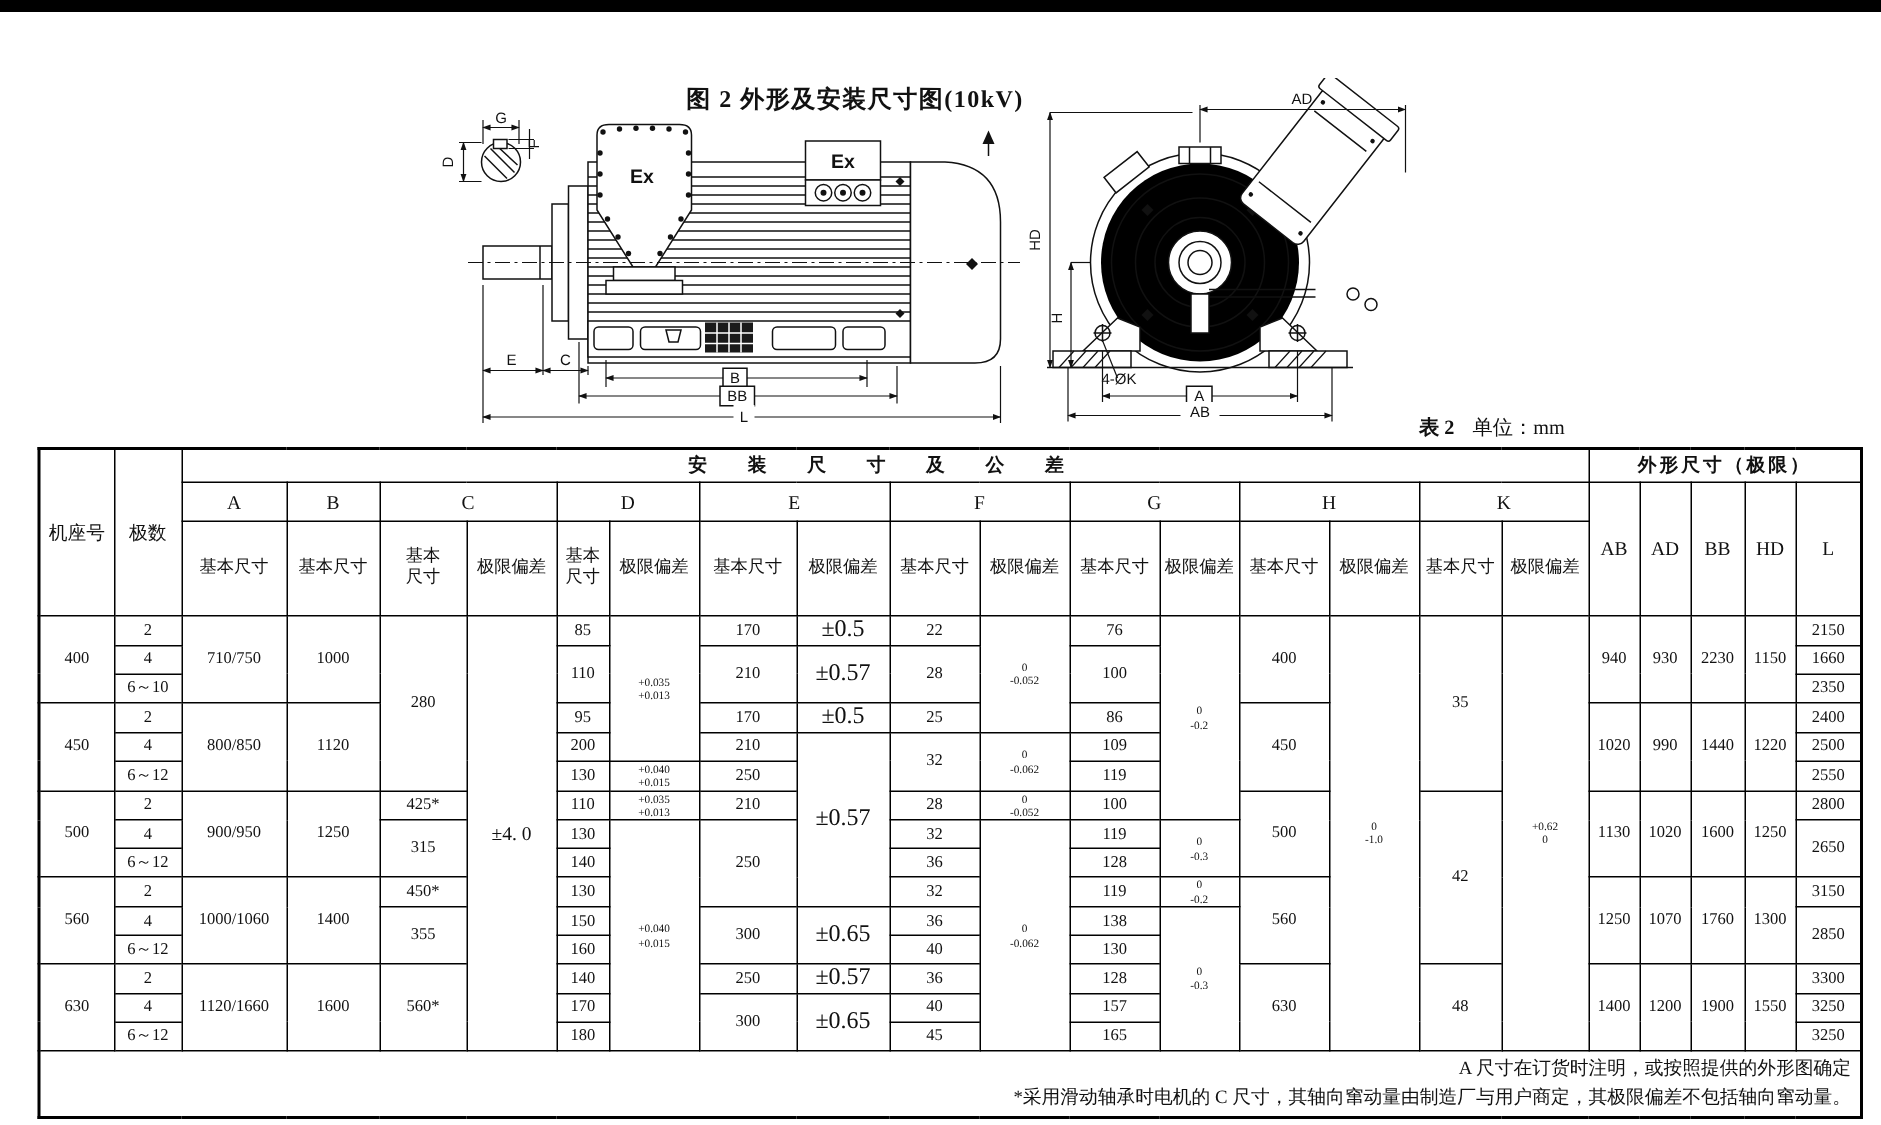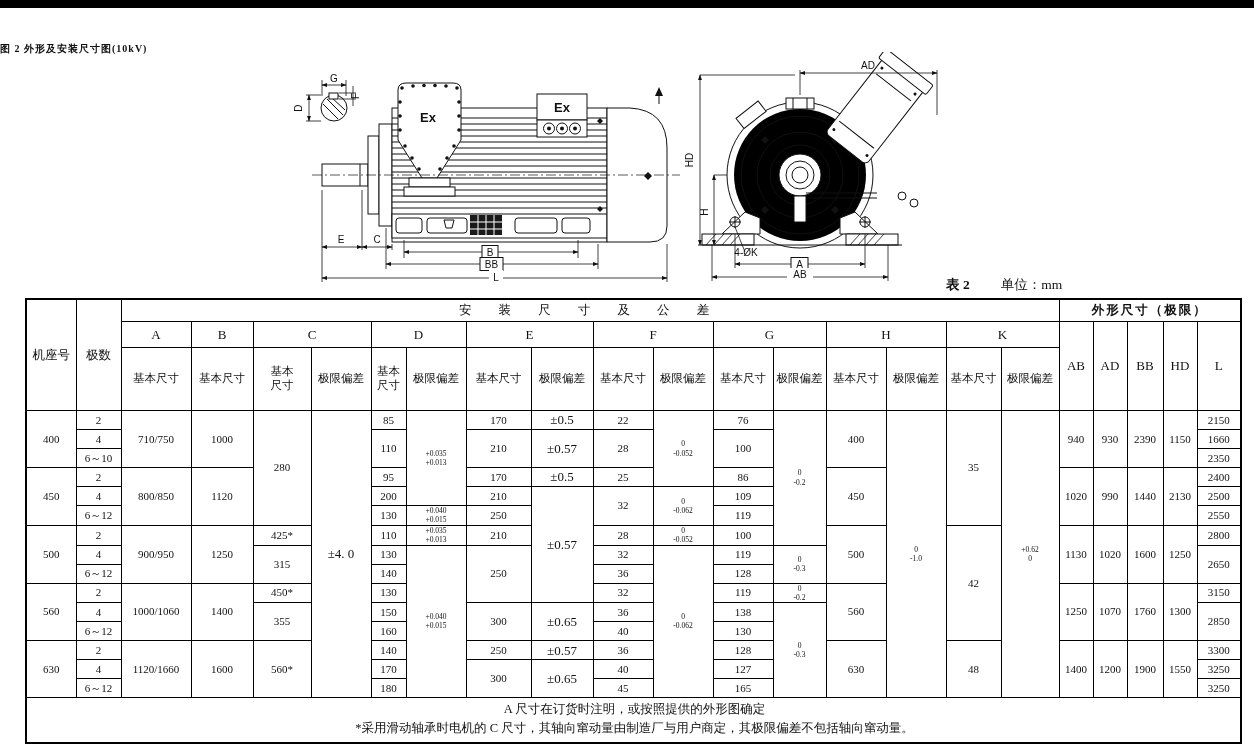--- a/index.html
+++ b/index.html
@@ -1,40 +1,40 @@
 <!DOCTYPE html>
 <html><head>
 <meta charset="utf-8">
 <style>
   html,body{margin:0;padding:0;background:#fff}
   body{width:1254px;height:750px;position:relative;font-family:"Liberation Serif","DejaVu Serif",serif;color:#111;overflow:hidden}
   .topbar{position:absolute;left:0;top:0;width:1254px;height:8px;background:#000}
-  .fig-title{position:absolute;top:42px;left:0;width:1140px;text-align:left;font-size:10px;font-weight:bold;letter-spacing:1px}
+  .fig-title{position:absolute;top:56px;left:0;width:1140px;text-align:center;font-size:16px;font-weight:bold;letter-spacing:1px}
   svg.drawing{position:absolute;left:280px;top:52px}
   svg text{font-family:"Liberation Sans","DejaVu Sans",sans-serif;font-size:10px;fill:#111;text-anchor:middle}
   svg text.ex{font-size:13px;font-weight:bold}
   .ln{fill:none;stroke:#111;stroke-width:1}
   .lnf{fill:#fff;stroke:#111;stroke-width:1}
   .dim{fill:none;stroke:#111;stroke-width:0.8}
   .cl{fill:none;stroke:#111;stroke-width:0.7;stroke-dasharray:10 3 2 3}
   .caption{position:absolute;left:946px;top:276px;font-size:13.5px;white-space:nowrap}
-  .caption .tno{font-weight:bold;margin-right:31px}
+  .caption .tno{font-weight:bold;margin-right:12px}
   table.dims{position:absolute;left:25px;top:298px;width:1215px;border-collapse:collapse;table-layout:fixed;border:2px solid #000}
   .dims th,.dims td{border:1px solid #000;text-align:center;vertical-align:middle;padding:0;font-size:11px;font-weight:normal;white-space:pre-line;line-height:1.18;overflow:hidden}
   .dims thead tr:nth-child(1) th{font-size:12.5px;height:21px}
   .dims thead tr:nth-child(2) th{font-size:13px;height:25px}
   .dims thead tr:nth-child(3) th{height:62px;font-size:11.5px}
-  .dims thead th.span-head{letter-spacing:12px;font-weight:normal}
+  .dims thead th.span-head{letter-spacing:12px;font-weight:bold}
   .dims thead th.span-head2{letter-spacing:2px;font-weight:bold}
   .dims thead th.hh{font-size:12.5px}
   .dims tbody tr{height:19px}
   .dims td.dev{font-size:7.5px;line-height:1.25}
-  .dims td.tol{font-size:13px}
+  .dims td.tol{font-size:16px}
   .dims td.tolbig{font-size:13px}
-  .dims tfoot td.foot{text-align:center;font-size:12.5px;padding:2px 6px 4px 8px;line-height:1.5;white-space:normal}
+  .dims tfoot td.foot{text-align:right;font-size:12.5px;padding:2px 6px 4px 8px;line-height:1.5;white-space:normal}
 </style>
 </head>
 <body>
 
 <div class="topbar"></div>
 <div class="fig-title">图 2  外形及安装尺寸图(10kV)</div>
 
 <svg class="drawing" width="724" height="246" viewBox="280 52 724 246">
   <defs>
     <marker id="ar" viewBox="0 0 10 10" refX="9" refY="5" markerWidth="7" markerHeight="7" orient="auto-start-reverse">
@@ -300,21 +300,21 @@
         <td rowspan="7" class="dev">0
 -0.2</td>
         <td rowspan="3">400</td>
         <td rowspan="15" class="dev">0
 -1.0</td>
         <td rowspan="6">35</td>
         <td rowspan="15" class="dev">+0.62
 0</td>
         <td rowspan="3">940</td>
         <td rowspan="3">930</td>
-        <td rowspan="3">2390</td>
+        <td rowspan="3">2230</td>
         <td rowspan="3">1150</td>
         <td>2150</td>
       </tr>
       <tr>
         <td>4</td>
         <td rowspan="2">110</td>
         <td rowspan="2">210</td>
         <td rowspan="2" class="tol">±0.57</td>
         <td rowspan="2">28</td>
         <td rowspan="2">100</td>
@@ -331,21 +331,21 @@
         <td rowspan="3">1120</td>
         <td>95</td>
         <td>170</td>
         <td class="tol">±0.5</td>
         <td>25</td>
         <td>86</td>
         <td rowspan="3">450</td>
         <td rowspan="3">1020</td>
         <td rowspan="3">990</td>
         <td rowspan="3">1440</td>
-        <td rowspan="3">2130</td>
+        <td rowspan="3">1220</td>
         <td>2400</td>
       </tr>
       <tr>
         <td>4</td>
         <td>200</td>
         <td>210</td>
         <td rowspan="6" class="tol">±0.57</td>
         <td rowspan="2">32</td>
         <td rowspan="2" class="dev">0
 -0.062</td>
@@ -458,21 +458,21 @@
         <td rowspan="3">1900</td>
         <td rowspan="3">1550</td>
         <td>3300</td>
       </tr>
       <tr>
         <td>4</td>
         <td>170</td>
         <td rowspan="2">300</td>
         <td rowspan="2" class="tol">±0.65</td>
         <td>40</td>
-        <td>127</td>
+        <td>157</td>
         <td>3250</td>
       </tr>
       <tr>
         <td>6～12</td>
         <td>180</td>
         <td>45</td>
         <td>165</td>
         <td>3250</td>
       </tr>
     </tbody>

